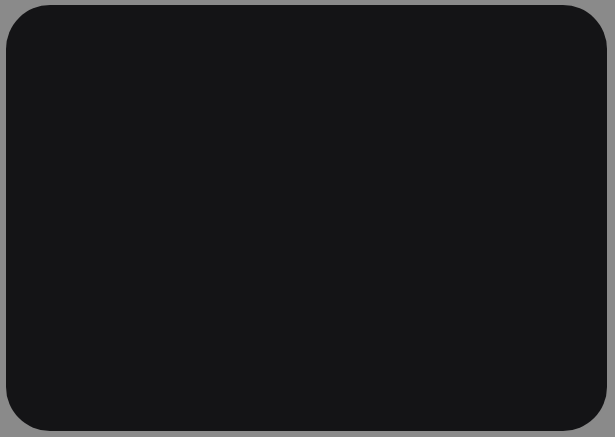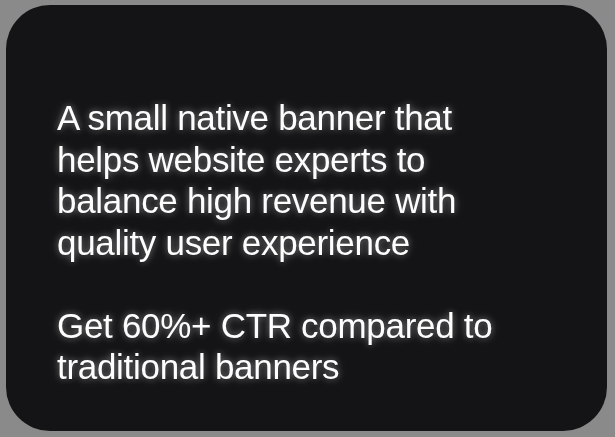--- a/index.html
+++ b/index.html
@@ -64,21 +64,15 @@
   .ad-paragraph.secondary {
     margin-top: 41.5px;
   }
 </style>
 </head>
 <body>
 
 <div class="ad-canvas">
   <div class="ad-card">
     <div class="ad-copy">
-      <p class="ad-paragraph primary">A small native banner that
-helps website experts to
-balance high revenue with
-quality user experience</p>
-      <p class="ad-paragraph secondary">Get 60%+ CTR compared to
-traditional banners</p>
     </div>
   </div>
 </div>
 
 </body></html>

